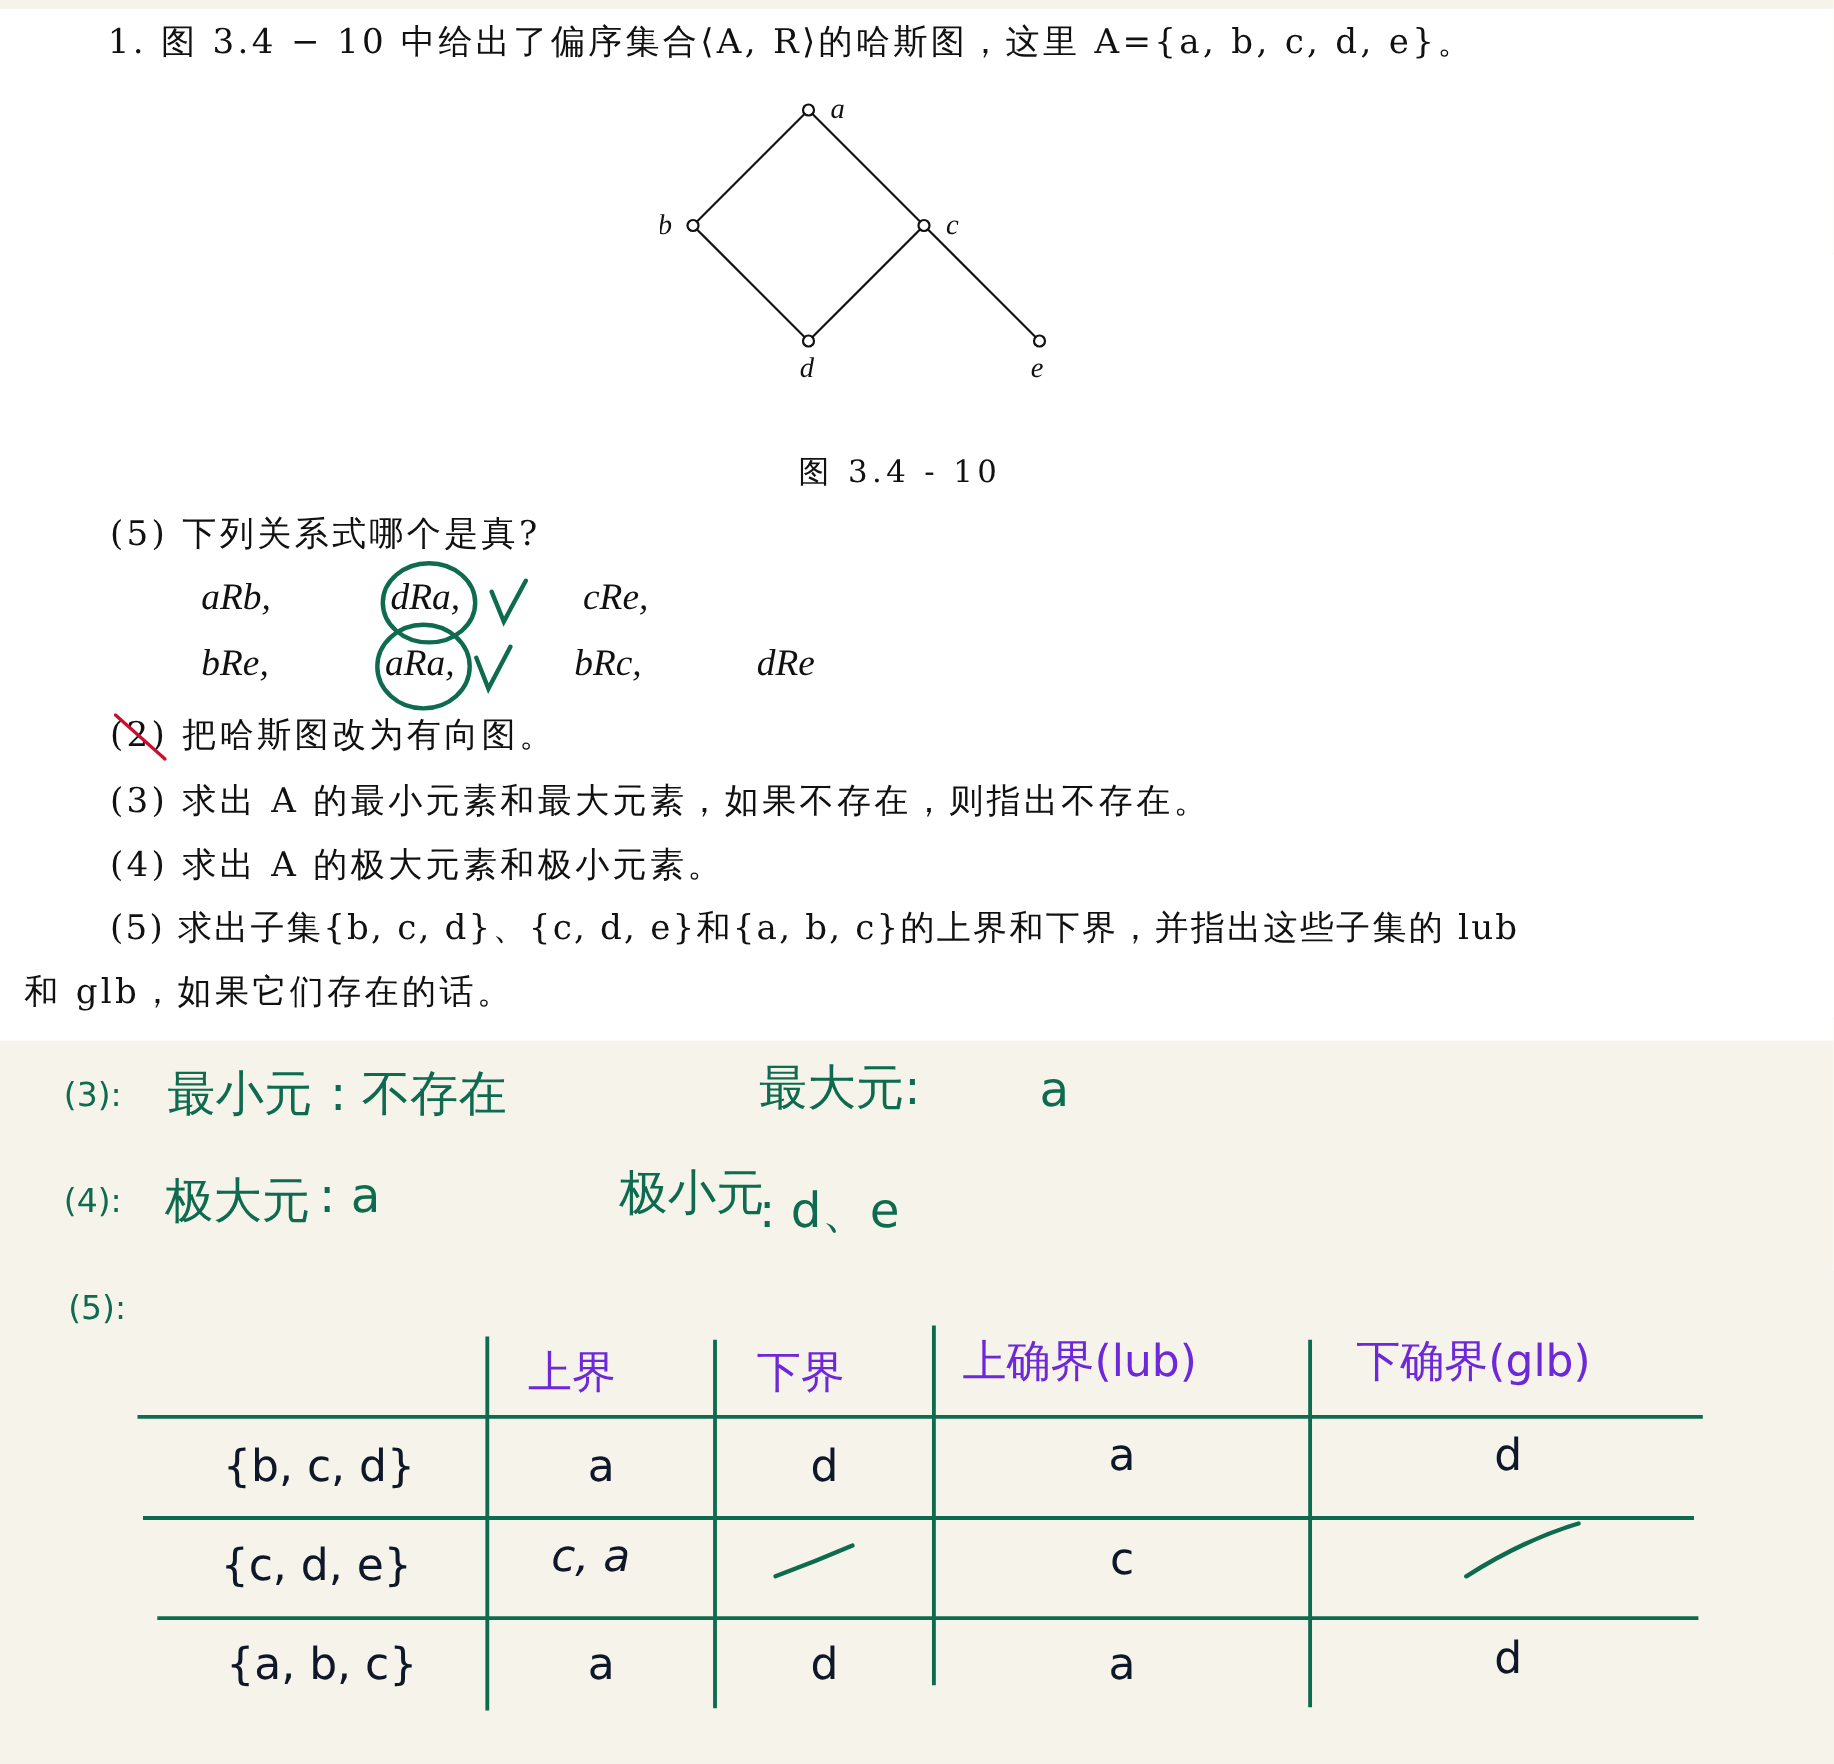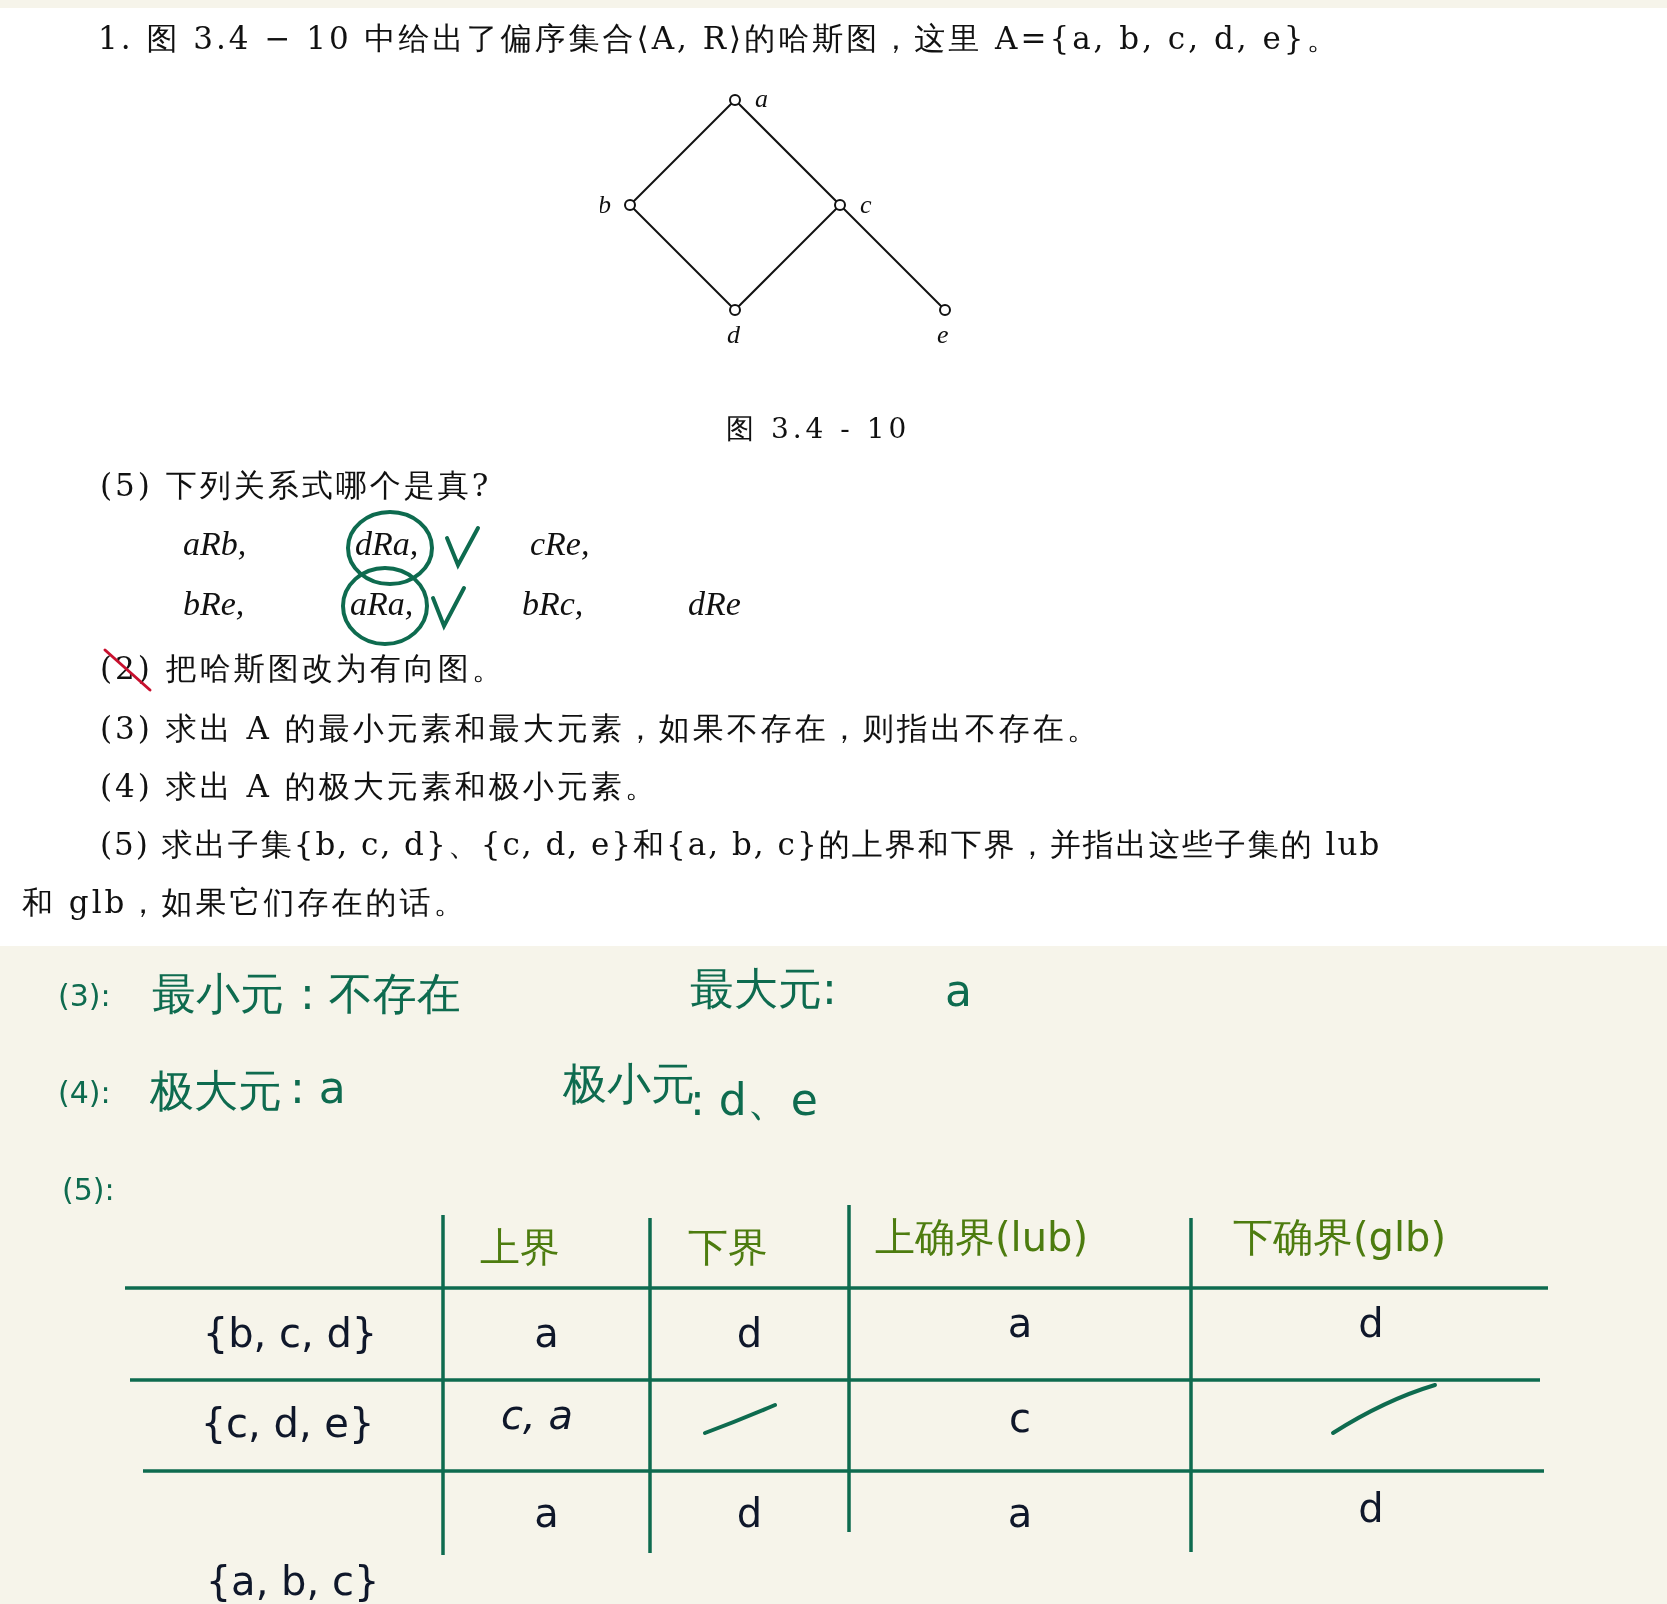--- a/index.html
+++ b/index.html
@@ -23,21 +23,21 @@
     position: absolute; font-size: 34px; font-style: italic;
     font-family: "Liberation Serif", "DejaVu Serif", serif;
   }
   .hand {
     position: absolute; color: #0e6b4f; font-family: "DejaVu Sans", sans-serif;
     white-space: nowrap;
   }
   .h-big { font-size: 44px; }
   .h-sm  { font-size: 30px; }
   .cell { position: absolute; color: #0f172a; font-family: "DejaVu Sans", sans-serif; font-size: 40px; text-align: center; }
-  .hdr  { position: absolute; color: #4d7c0f; font-family: "DejaVu Sans", sans-serif; font-size: 40px; white-space: nowrap; }
+  .hdr  { position: absolute; color: #6d28d9; font-family: "DejaVu Sans", sans-serif; font-size: 40px; white-space: nowrap; }
   .overlay { position: absolute; left: 0; top: 0; pointer-events: none; }
 </style>
 </head>
 <body>
 
 <div class="printed"></div>
 
 <div class="pline" style="left:98px; top:18px;">1. 图 3.4 − 10 中给出了偏序集合⟨A, R⟩的哈斯图，这里 A={a, b, c, d, e}。</div>
 
 <svg class="hasse" width="380" height="270" viewBox="0 0 380 270">
@@ -133,17 +133,17 @@
 <div class="cell" style="left:650px; top:1395px; width:199px; color:transparent;">/</div>
 <div class="cell" style="left:849px; top:1395px; width:342px;">c</div>
 <div class="cell" style="left:1191px; top:1395px; width:360px; color:transparent;">/</div>
 <svg class="overlay" width="1667" height="1604">
   <g stroke="#0e6b4f" stroke-width="4" fill="none" stroke-linecap="round">
     <path d="M705 1433 Q740 1420 775 1405"></path>
     <path d="M1333 1433 Q1385 1400 1435 1385"></path>
   </g>
 </svg>
 
-<div class="cell" style="left:145px; top:1558px; width:295px;">{a, b, c}</div>
+<div class="cell" style="left:145px; top:1490px; width:295px;">{a, b, c}</div>
 <div class="cell" style="left:443px; top:1490px; width:207px;">a</div>
 <div class="cell" style="left:650px; top:1490px; width:199px;">d</div>
 <div class="cell" style="left:849px; top:1490px; width:342px;">a</div>
 <div class="cell" style="left:1191px; top:1485px; width:360px;">d</div>
 
 </body></html>

